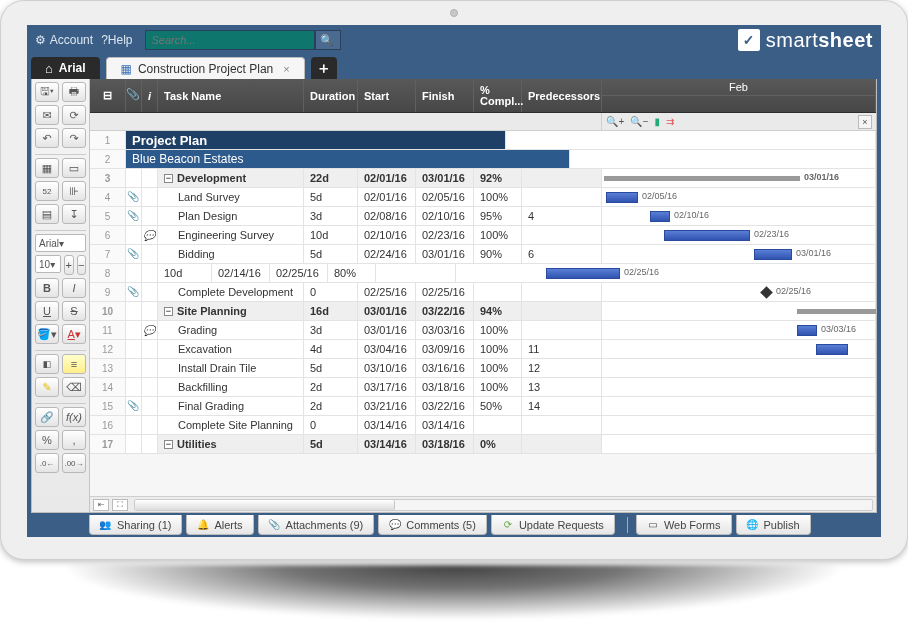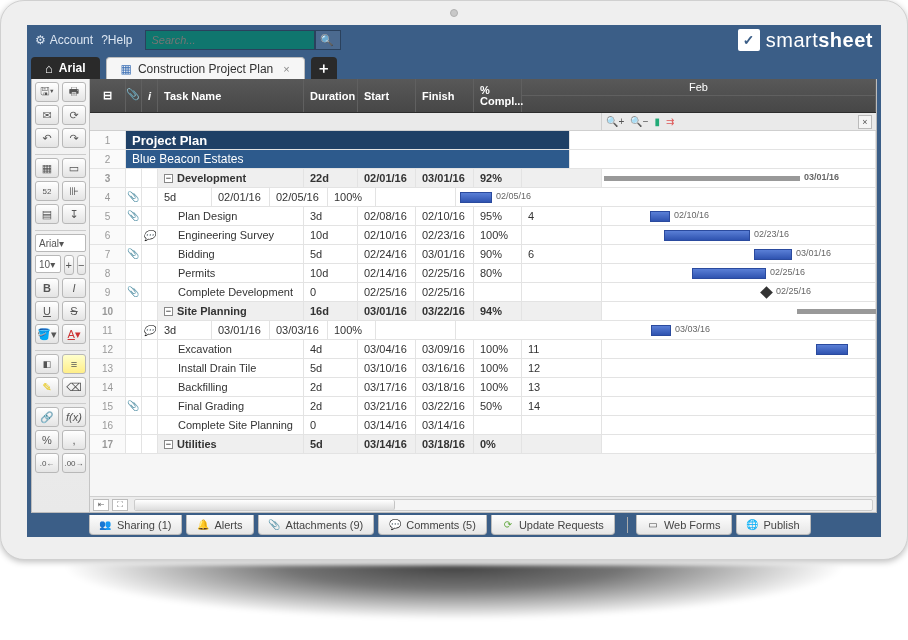--- a/index.html
+++ b/index.html
@@ -265,40 +265,41 @@
           <div class="gc att">
               <span class="clip">📎</span>
             </div>
           <div class="gc cmt">i</div>
           <div class="gc task">Task Name</div>
           <div class="gc dur">Duration</div>
           <div class="gc start">Start</div>
           <div class="gc finish">Finish</div>
           <div class="gc compl" style="white-space:pre-line;line-height:1">%
 Compl...</div>
+          <div class="gc pred">Predecessors</div>
           <div class="gc gantt">
             <div class="gantt-hdr-top">Feb</div>
           </div>
         </div>
 
         <div class="gantt-tools">
           <div class="left-spacer"></div>
           <div class="tools">
             <span>🔍+</span>
             <span>🔍−</span>
             <span style="color:#2a7">▮</span>
             <span style="color:#d55">⇉</span>
             <div class="closer">×</div>
           </div>
         </div>
 
         <div class="gbody" id="gbody">
             <div class="grow title">
               <div class="gc rownum">1</div>
-              <div class="gc task" style="width: 444px;">Project Plan</div>
+              <div class="gc task" style="width: 380px;">Project Plan</div>
               <div class="gc gantt"></div>
             </div>
             <div class="grow subtitle">
               <div class="gc rownum">2</div>
               <div class="gc task" style="width: 444px;">Blue Beacon Estates</div>
               <div class="gc gantt"></div>
             </div>
             <div class="grow sect">
               <div class="gc rownum">3</div>
               <div class="gc att"></div>
@@ -313,20 +314,23 @@
                 <div class="bar-summary" style="left: 2px; width: 196px;"></div>
                 <div class="bar-label" style="left: 202px;">03/01/16</div>
               </div>
             </div>
             <div class="grow">
               <div class="gc rownum">4</div>
               <div class="gc att">
                 <span class="clip">📎</span>
               </div>
               <div class="gc cmt"></div>
+              <div class="gc task">
+                <span class="ind1">Land Survey</span>
+              </div>
               <div class="gc dur">5d</div>
               <div class="gc start">02/01/16</div>
               <div class="gc finish">02/05/16</div>
               <div class="gc compl">100%</div>
               <div class="gc pred"></div>
               <div class="gc gantt">
                 <div class="bar-task" style="left: 4px; width: 32px;"></div>
                 <div class="bar-label" style="left: 40px;">02/05/16</div>
               </div>
             </div>
@@ -382,23 +386,20 @@
               <div class="gc pred">6</div>
               <div class="gc gantt">
                 <div class="bar-task" style="left: 152px; width: 38px;"></div>
                 <div class="bar-label" style="left: 194px;">03/01/16</div>
               </div>
             </div>
             <div class="grow">
               <div class="gc rownum">8</div>
               <div class="gc att"></div>
               <div class="gc cmt"></div>
-              <div class="gc task">
-                <span class="ind1">Permits</span>
-              </div>
               <div class="gc dur">10d</div>
               <div class="gc start">02/14/16</div>
               <div class="gc finish">02/25/16</div>
               <div class="gc compl">80%</div>
               <div class="gc pred"></div>
               <div class="gc gantt">
                 <div class="bar-task" style="left: 90px; width: 74px;"></div>
                 <div class="bar-label" style="left: 168px;">02/25/16</div>
               </div>
             </div>
@@ -432,20 +433,23 @@
               <div class="gc compl">94%</div>
               <div class="gc pred"></div>
               <div class="gc gantt">
                 <div class="bar-summary" style="left: 195px; width: 80px;"></div>
               </div>
             </div>
             <div class="grow">
               <div class="gc rownum">11</div>
               <div class="gc att"></div>
               <div class="gc cmt">💬</div>
+              <div class="gc task">
+                <span class="ind1">Grading</span>
+              </div>
               <div class="gc dur">3d</div>
               <div class="gc start">03/01/16</div>
               <div class="gc finish">03/03/16</div>
               <div class="gc compl">100%</div>
               <div class="gc pred"></div>
               <div class="gc gantt">
                 <div class="bar-task" style="left: 195px; width: 20px;"></div>
                 <div class="bar-label" style="left: 219px;">03/03/16</div>
               </div>
             </div>

